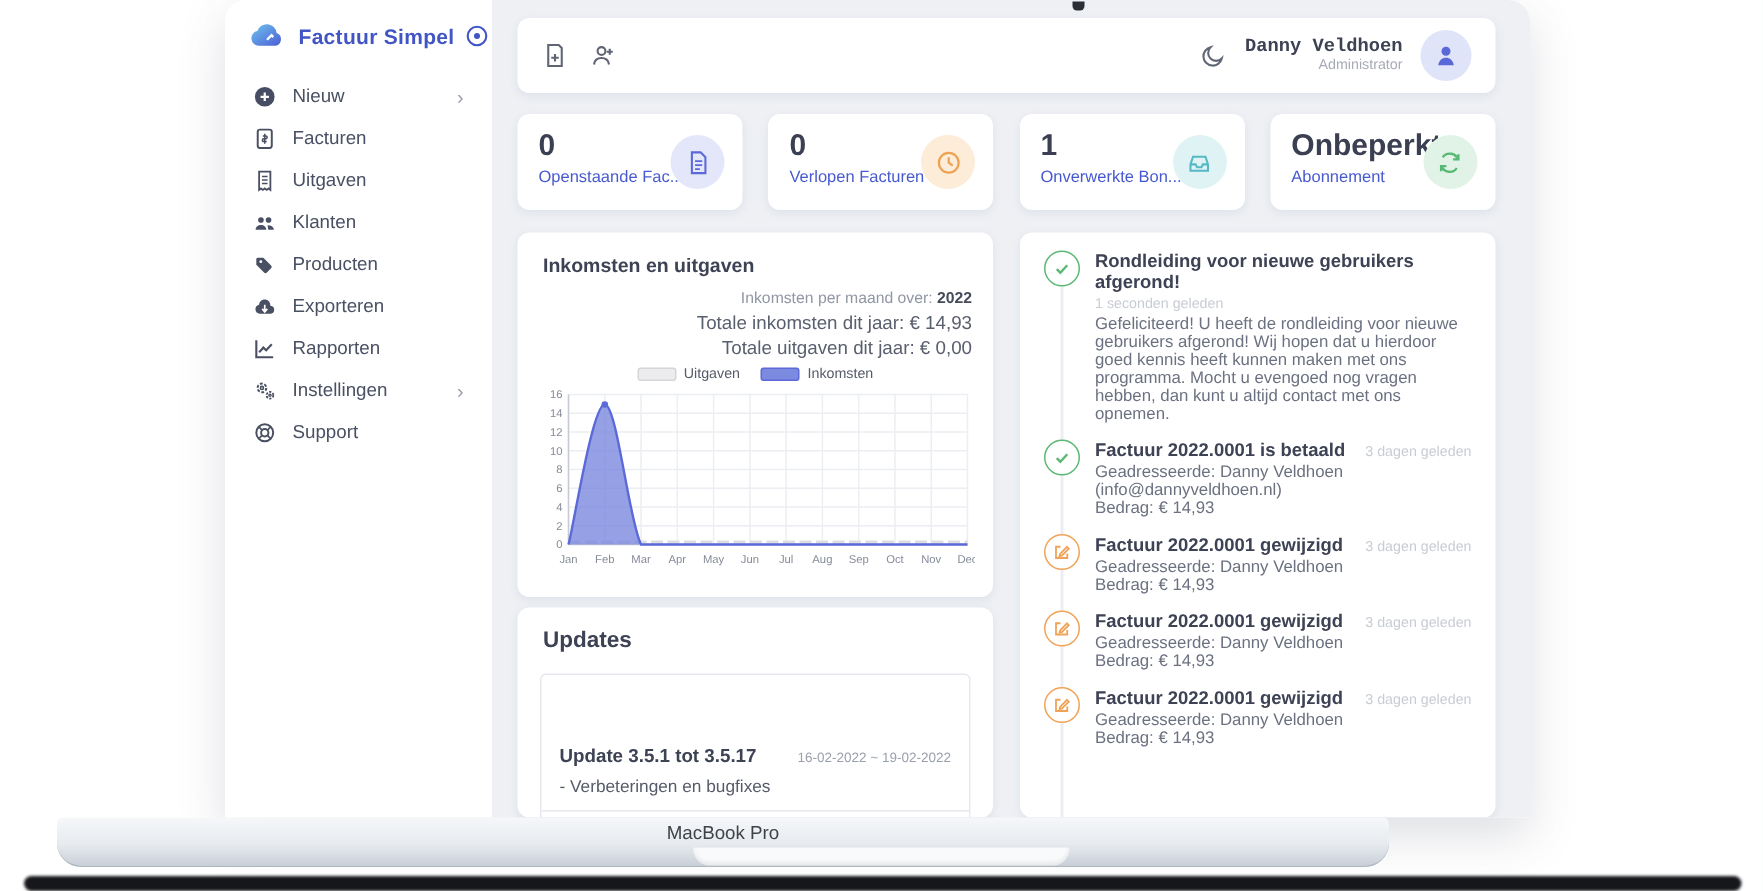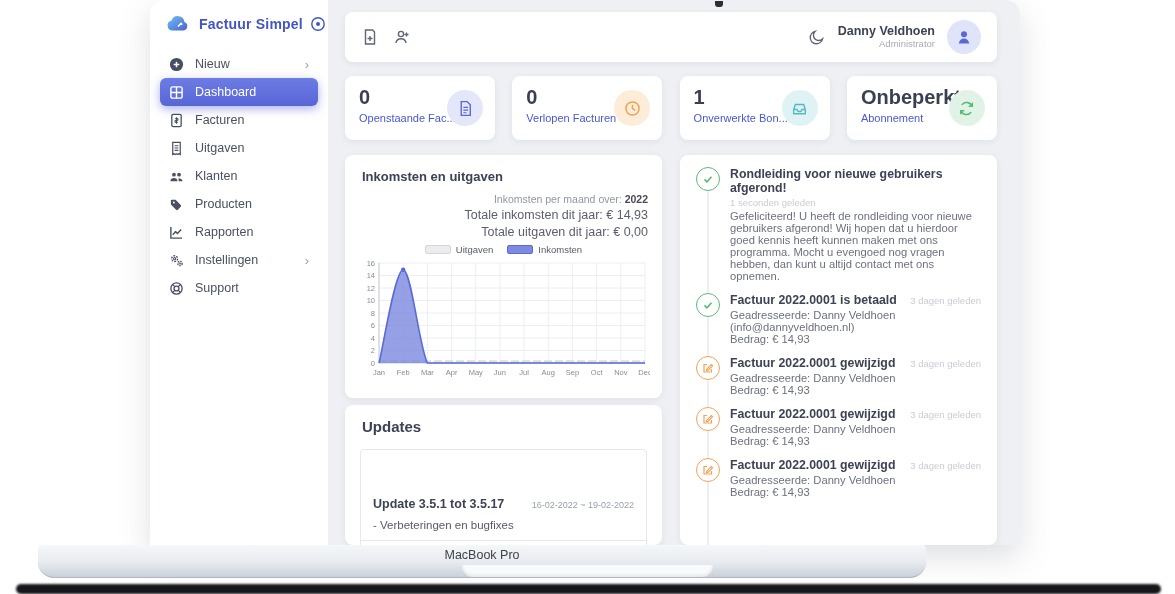--- a/index.html
+++ b/index.html
@@ -39,21 +39,21 @@
   
   .main{position:absolute;left:178px;top:0;right:0;height:100%;background:#eef0f4;border-radius:0 14px 0 0;}
   .card{position:absolute;background:#fff;border-radius:8px;box-shadow:0 2px 6px rgba(130,140,160,.14);}
 
   
   .topbar{left:17px;top:12px;width:652px;height:50px;display:flex;align-items:center;padding:0 16px;gap:14px;}
   .tb-ic{width:18px;height:18px;color:#5f6575;cursor:pointer;}
   .tb-ic svg{width:18px;height:18px;display:block;}
   .tb-right{margin-left:auto;display:flex;align-items:center;gap:12px;}
   .user{text-align:right;line-height:1.15;}
-  .user .nm{font-size:12.5px;font-weight:700;color:#3d4254;}
+  .user .nm{font-size:12.5px;font-weight:700;color:#3d4254;font-family:Liberation Mono, monospace;}
   .user .rl{font-size:9.5px;color:#a7abb6;}
   .avatar{width:34px;height:34px;border-radius:50%;background:#dfe4f8;display:flex;align-items:center;justify-content:center;cursor:pointer;}
   .avatar svg{width:18px;height:18px;}
 
   
   .stat{height:64px;width:150px;top:76px;padding:10px 14px;}
   .stat .val{font-size:20px;font-weight:700;color:#3a3f52;line-height:22px;white-space:nowrap;}
   .stat .slbl{font-size:11px;font-weight:500;color:#4759cf;margin-top:4px;white-space:nowrap;cursor:pointer;}
   .stat .s-ic{position:absolute;right:12px;top:14px;width:36px;height:36px;border-radius:50%;
               display:flex;align-items:center;justify-content:center;}
@@ -134,30 +134,20 @@
       <div class="m-item">
             <span class="mi">
               <svg viewBox="0 0 16 16">
                 <circle cx="8" cy="8" r="7" fill="#474d63"></circle>
                 <path d="M8 5v6M5 8h6" stroke="#fff" stroke-width="1.6"></path>
               </svg>
             </span>
             <span class="lbl">Nieuw</span>
             <span class="chev show">›</span>
           </div>
-          <div class="m-item active">
-            <span class="mi">
-              <svg viewBox="0 0 16 16" fill="none" stroke="currentColor" stroke-width="1.5">
-                <rect x="2" y="2" width="12" height="12" rx="2"></rect>
-                <path d="M8 2v12M2 8h12"></path>
-              </svg>
-            </span>
-            <span class="lbl">Dashboard</span>
-            <span class="chev">›</span>
-          </div>
           <div class="m-item">
             <span class="mi">
               <svg viewBox="0 0 16 16" fill="none" stroke="currentColor">
                 <rect x="3" y="1.5" width="10" height="13" rx="1.5" stroke-width="1.4"></rect>
                 <path d="M8 4.5v7M6.6 6h2.1a1 1 0 010 2H7.3a1 1 0 000 2h2.1" stroke-width="1.1"></path>
               </svg>
             </span>
             <span class="lbl">Facturen</span>
             <span class="chev">›</span>
           </div>
@@ -183,20 +173,30 @@
             <span class="chev">›</span>
           </div>
           <div class="m-item">
             <span class="mi">
               <svg viewBox="0 0 16 16" fill="currentColor">
                 <path d="M2 3.5V8l5.5 5.5a1.4 1.4 0 002 0l3-3a1.4 1.4 0 000-2L7 3H3.5A1.5 1.5 0 002 3.5z"></path>
                 <circle cx="5.2" cy="5.8" r="1" fill="#fff"></circle>
               </svg>
             </span>
             <span class="lbl">Producten</span>
+            <span class="chev">›</span>
+          </div>
+          <div class="m-item">
+            <span class="mi">
+              <svg viewBox="0 0 16 16">
+                <path d="M4.5 13a3.3 3.3 0 01-.6-6.5A4 4 0 0112 7.2 2.9 2.9 0 0111.6 13z" fill="currentColor"></path>
+                <path d="M8 6.5v4.5M6.2 9.5L8 11.7l1.8-2.2" stroke="#fff" stroke-width="1.2" fill="none"></path>
+              </svg>
+            </span>
+            <span class="lbl">Exporteren</span>
             <span class="chev">›</span>
           </div>
           <div class="m-item">
             <span class="mi">
               <svg viewBox="0 0 16 16" fill="none" stroke="currentColor" stroke-width="1.5">
                 <path d="M2 2v12h12"></path>
                 <path d="M4 10.5l3-3.2 2 1.8 4-4.3"></path>
                 <circle cx="7" cy="7.3" r=".9" fill="currentColor" stroke="none"></circle>
               </svg>
             </span>

